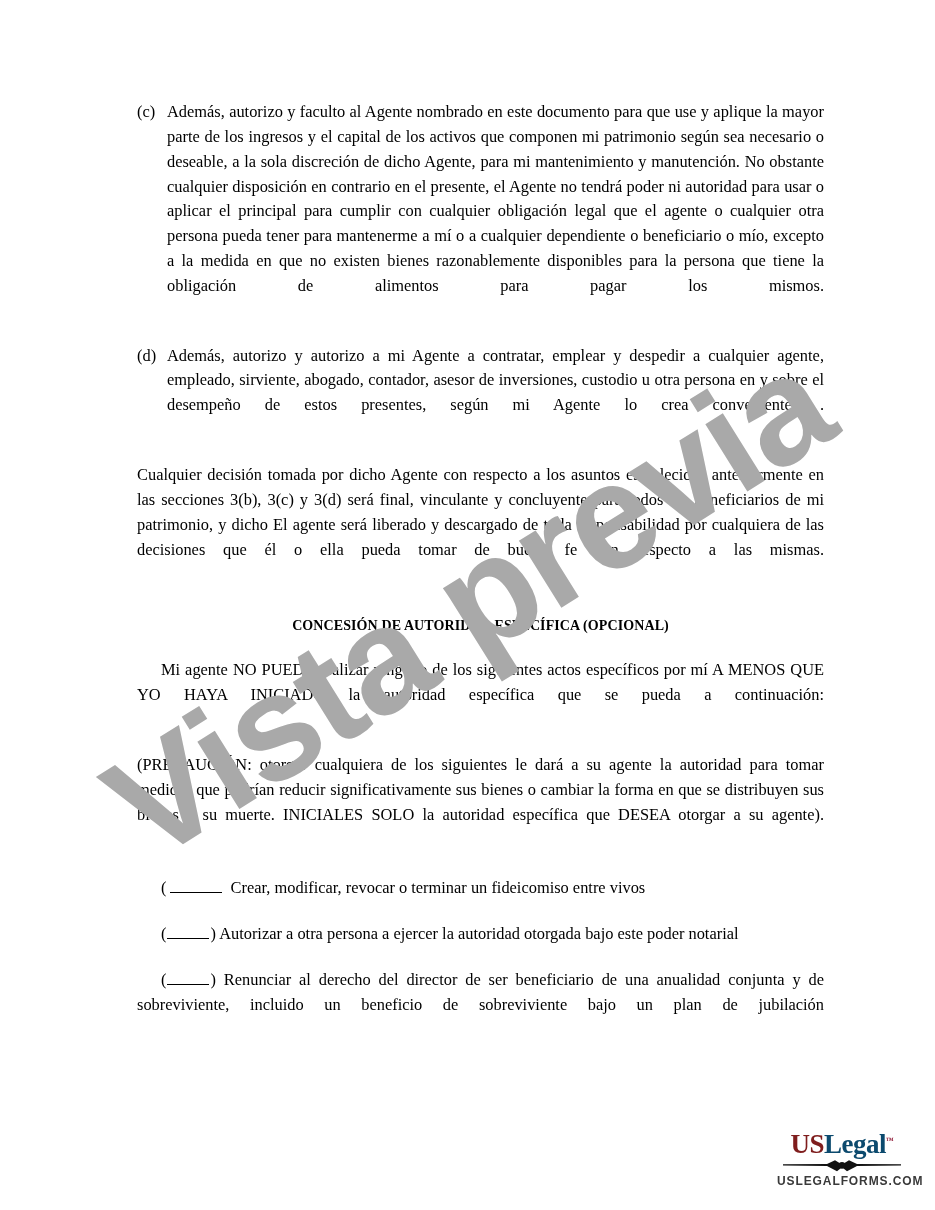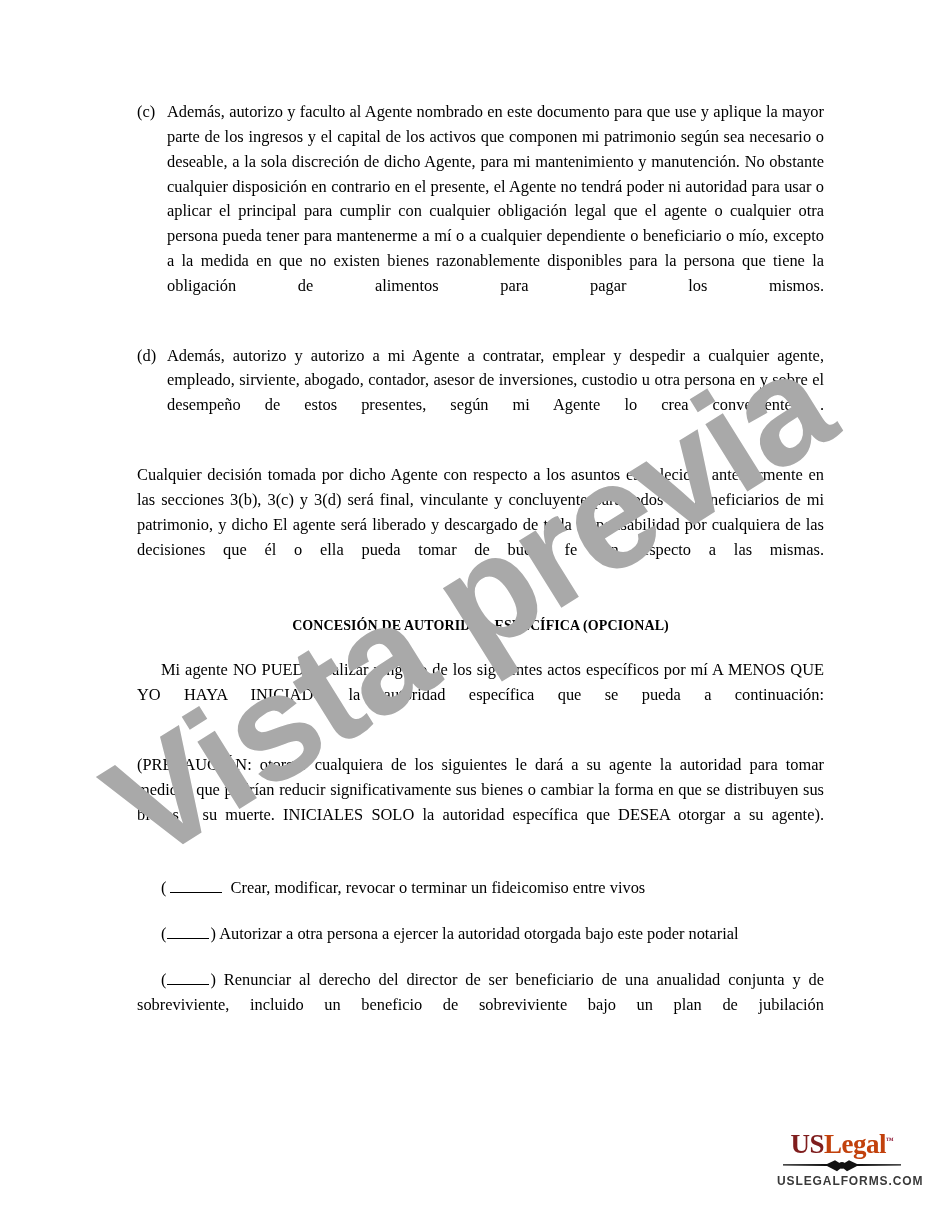--- a/index.html
+++ b/index.html
@@ -166,21 +166,21 @@
     font-size: 27px;
     font-weight: 700;
     line-height: 1;
     letter-spacing: -0.5px;
     white-space: nowrap;
   }
   .logo-us {
     color: #7f1d1d;
   }
   .logo-legal {
-    color: #c2410c;
+    color: #0c4a6e;
     text-align: center;
   }
   .logo-tm {
     font-size: 8px;
     color: #8c1230;
     vertical-align: super;
   }
   .logo-swoosh {
     margin: 1px auto 1px auto;
     width: 118px;

